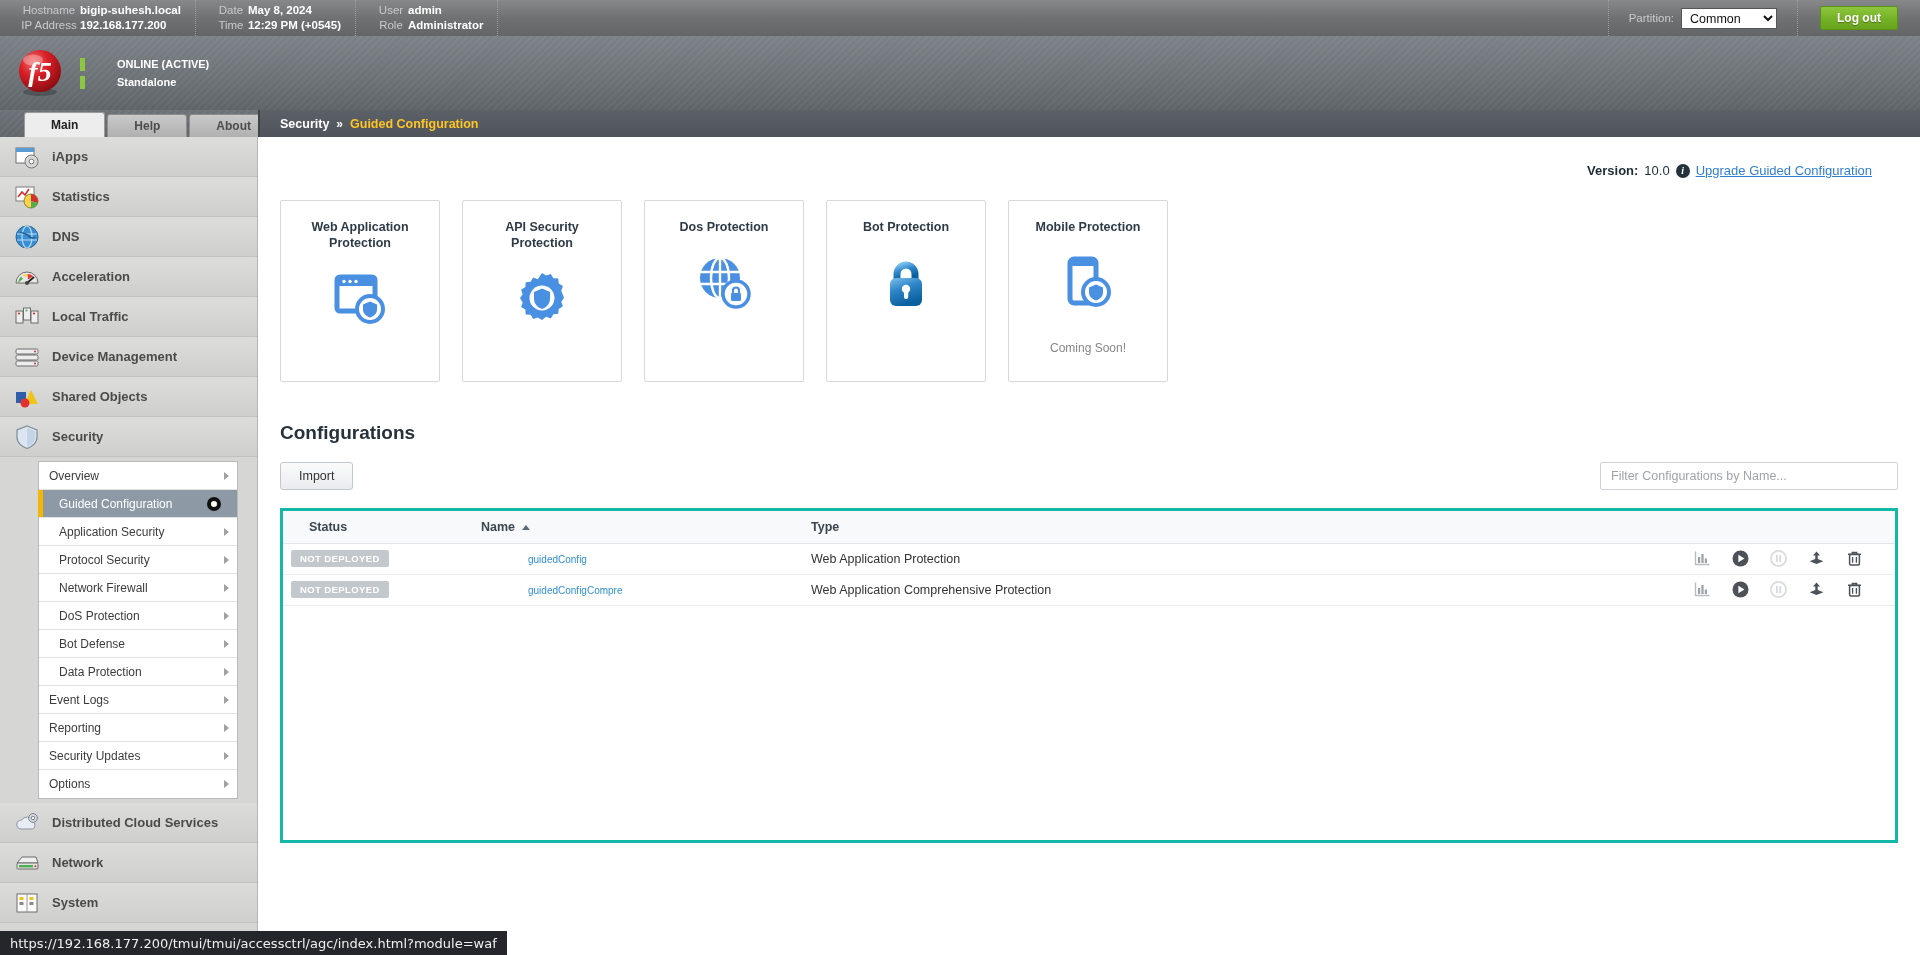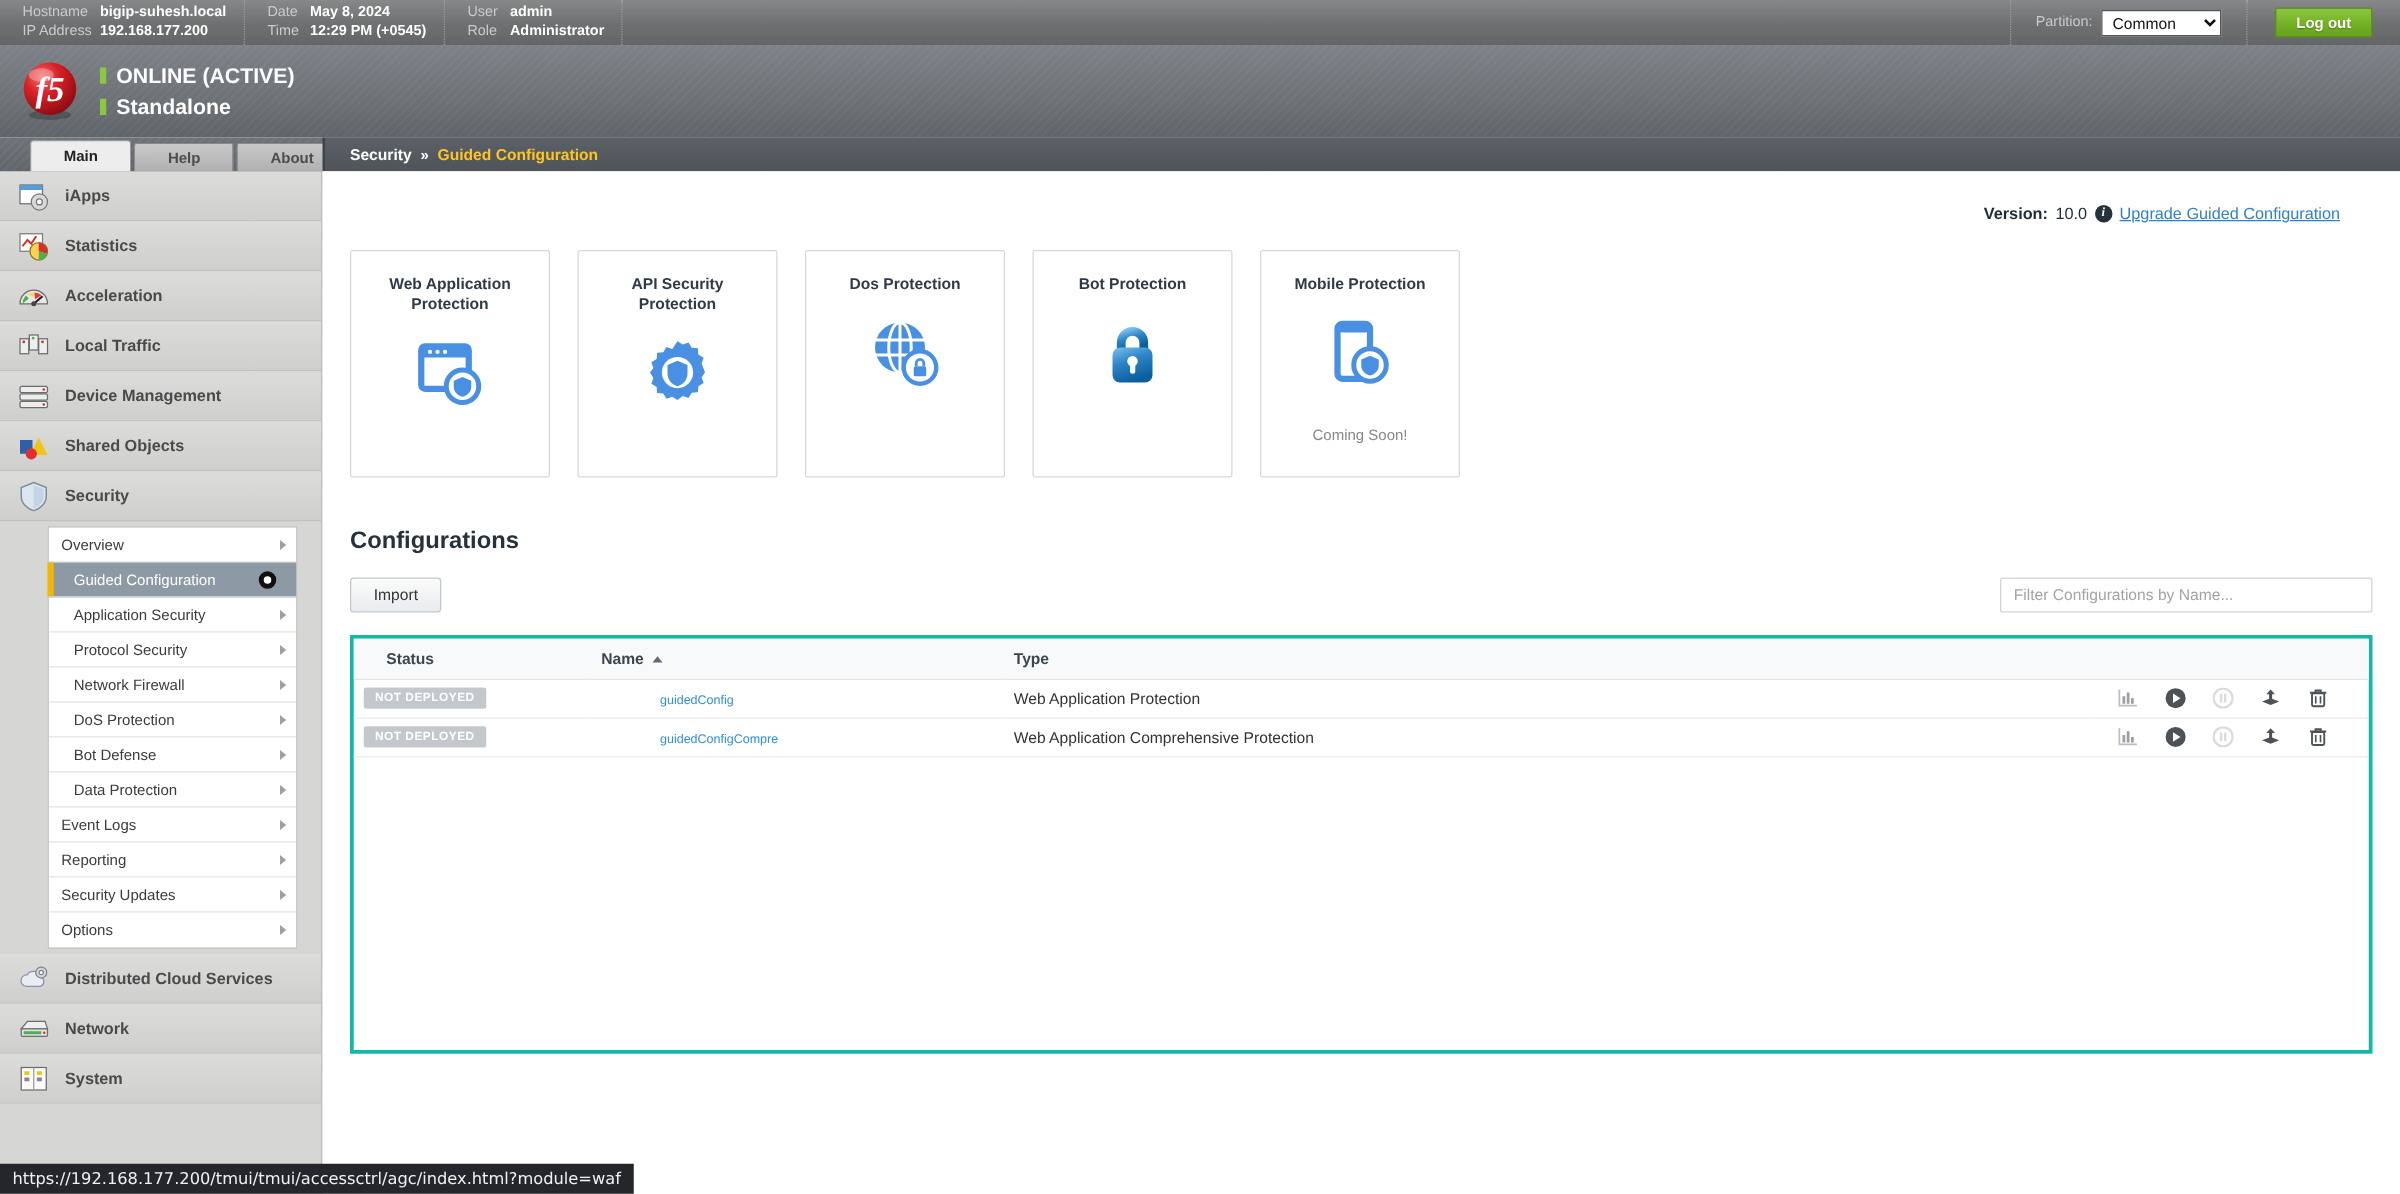--- a/index.html
+++ b/index.html
@@ -15,21 +15,21 @@
     background: linear-gradient(to bottom, #86888a 0%, #6f7173 50%, #636567 100%);
     display: flex; align-items: center;
     position: relative;
   }
   .info-group {
     display: flex; flex-direction: column; justify-content: center;
     height: 36px; padding: 0 14px 0 18px;
     border-right: 1px dotted #9a9c9e;
   }
   .info-row { display: flex; align-items: center; line-height: 15px; height: 15px; }
-  .info-label { color: #c9cbcd; font-size: 11.5px; width: 62px; flex: none; }
+  .info-label { color: #c9cbcd; font-size: 11.5px; width: 62px; flex: none; text-align: center; }
   .info-label.w40 { width: 34px; }
   .info-val { color: #ffffff; font-size: 11.5px; font-weight: bold; }
   .topbar-right {
     position: absolute; right: 0; top: 0; height: 36px;
     display: flex; align-items: center;
   }
   .partition-box {
     display: flex; align-items: center; gap: 7px;
     height: 36px; padding: 0 20px;
     border-left: 1px dotted #9a9c9e; border-right: 1px dotted #9a9c9e;
@@ -55,21 +55,21 @@
     height: 74px; width: 100%;
     background:
       repeating-linear-gradient(135deg, rgba(255,255,255,.035) 0 2px, rgba(0,0,0,0) 2px 5px),
       linear-gradient(to bottom, #7c8287 0%, #6b7175 60%, #5e6468 100%);
     display: flex; align-items: center; position: relative;
   }
   .f5logo { margin-left: 14px; width: 52px; height: 52px; position: relative; }
   .status-block { margin-left: 14px; display: flex; flex-direction: column; gap: 5px; }
   .status-line { display: flex; align-items: center; gap: 8px; }
   .status-bar-tick { width: 5px; height: 13px; background: #8dc63f; }
-  .status-text { color: #fff; font-size: 17px; font-weight: bold; }
+  .status-text { color: #fff; font-size: 11px; font-weight: bold; margin-left: 24px; }
 
   
   .tabstrip {
     height: 27px; width: 100%;
     background:
       repeating-linear-gradient(135deg, rgba(255,255,255,.04) 0 2px, rgba(0,0,0,0) 2px 5px),
       linear-gradient(to bottom, #6d7378 0%, #5f6569 100%);
     display: flex; align-items: flex-end; position: relative;
   }
   .tab {
@@ -350,20 +350,31 @@
           <rect x="2" y="3" width="18" height="14" fill="#fff" stroke="#7d7d7d"></rect>
           <polyline points="4,13 8,8 11,11 15,5" fill="none" stroke="#d32f2f" stroke-width="1.6"></polyline>
           <circle cx="17" cy="17" r="7" fill="#ffd34f" stroke="#8a7c20"></circle>
           <path d="M17 17 L17 10 A7 7 0 0 1 23.5 19 Z" fill="#d32f2f"></path>
           <path d="M17 17 L23.5 19 A7 7 0 0 1 17 24 Z" fill="#4caf50"></path>
         </svg>
       </span>
       <span class="nav-label">Statistics</span>
     </div>
 
+    <div class="nav-item">
+      <span class="nav-ico">
+        <svg width="26" height="26" viewBox="0 0 26 26">
+          <circle cx="13" cy="13" r="11" fill="#3a8fd4" stroke="#24638f"></circle>
+          <path d="M3 10h20M3 16h20" stroke="#bcdcf5" stroke-width="1.2" fill="none"></path>
+          <ellipse cx="13" cy="13" rx="5" ry="11" fill="none" stroke="#bcdcf5" stroke-width="1.2"></ellipse>
+          <path d="M6 8c3 2 7 1 9 4s5 2 6 1" fill="none" stroke="#1e5d8c" stroke-width="1.4"></path>
+        </svg>
+      </span>
+      <span class="nav-label">DNS</span>
+    </div>
 
     <div class="nav-item">
       <span class="nav-ico">
         <svg width="26" height="26" viewBox="0 0 26 26">
           <path d="M2 19a11 11 0 0 1 22 0z" fill="#e8e8e8" stroke="#6d6d6d"></path>
           <path d="M4 19a9 9 0 0 1 3-6.6l2 2.4z" fill="#4caf50"></path>
           <path d="M7.6 11.6A9 9 0 0 1 13 10v3.2z" fill="#ffd34f"></path>
           <path d="M13.6 10a9 9 0 0 1 5.6 2.2L14 15.4z" fill="#e53935"></path>
           <line x1="13" y1="19" x2="20" y2="13" stroke="#222" stroke-width="1.8"></line>
           <circle cx="13" cy="19" r="2" fill="#444"></circle>

